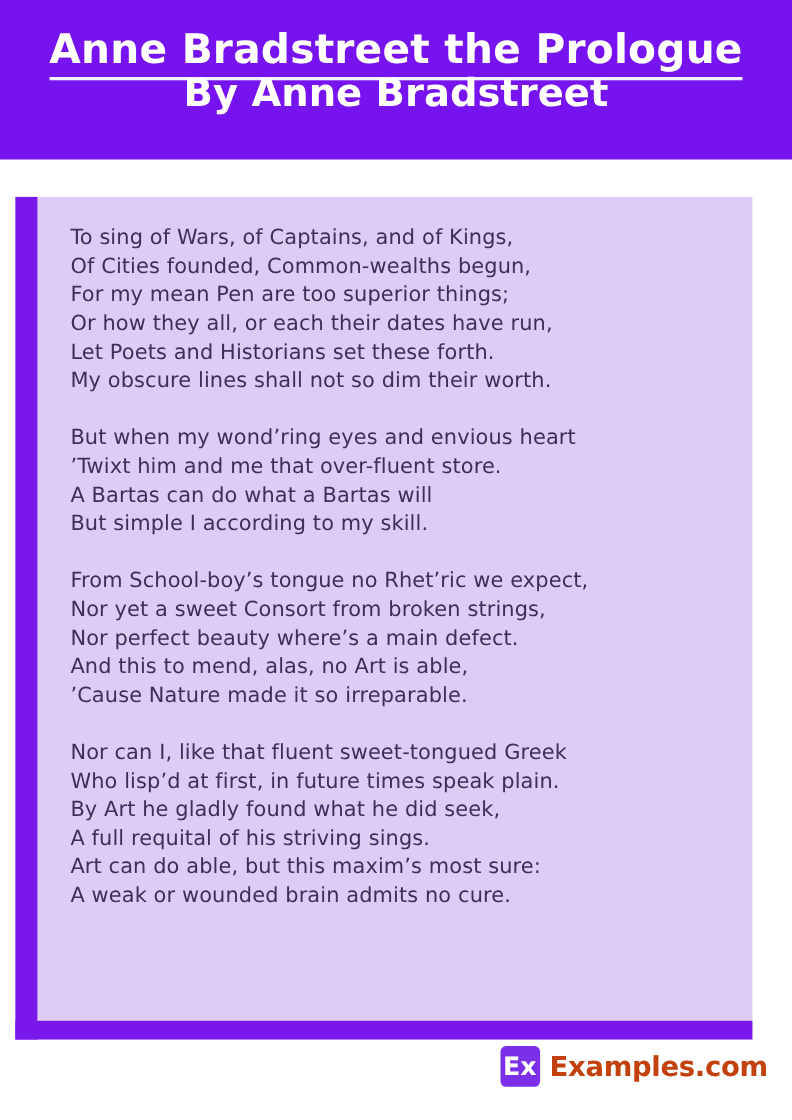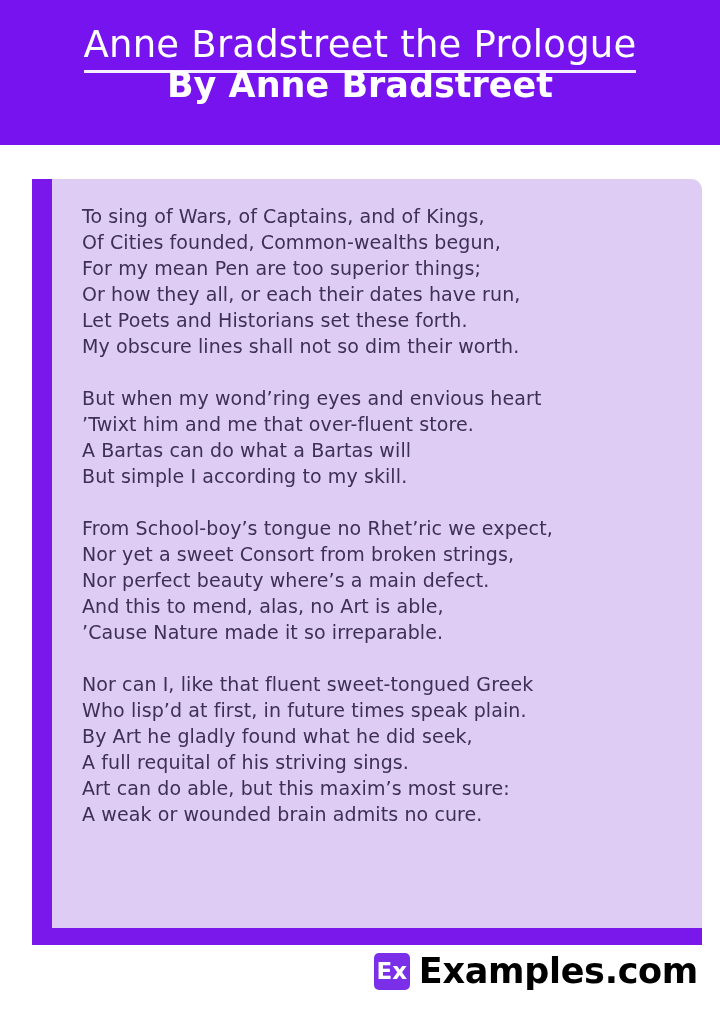--- a/index.html
+++ b/index.html
@@ -17,41 +17,40 @@
     position: absolute;
     left: 0; top: 0;
     width: 720px; height: 145px;
     background: #7713EE;
     text-align: center;
     color: #ffffff;
   }
   .banner h1 {
     padding-top: 24px;
     font-size: 37px;
-    font-weight: 400;
+    font-weight: 700;
     letter-spacing: 0.2px;
     line-height: 42px;
   }
   .banner h1 span {
     border-bottom: 3px solid #f6efff;
     padding-bottom: 4px;
   }
   .banner h2 {
     font-size: 35px;
     font-weight: 800;
     line-height: 38px;
   }
 
   
   .poem-panel {
     position: absolute;
-    left: 32px; top: 179px;
+    left: 14px; top: 179px;
     width: 670px; height: 766px;
     background: #DECCF5;
-    border-radius: 11px;
   }
   .accent-left {
     position: absolute;
     left: 0; top: 0;
     width: 20px; height: 766px;
     background: #7A18EC;
   }
   .accent-bottom {
     position: absolute;
     left: 0; bottom: 0;
@@ -90,23 +89,23 @@
     background: #7C2FE8;
     border-radius: 5px;
     color: #ffffff;
     font-size: 23px;
     font-weight: 800;
     display: flex;
     align-items: center;
     justify-content: center;
   }
   .brand-text {
-    font-size: 35px;
+    font-size: 25px;
     font-weight: 800;
-    color: #000000;
+    color: #c2410c;
     letter-spacing: -0.3px;
   }
 </style>
 </head>
 <body>
 
 <div class="page">
 
   <div class="banner">
     <h1><span>Anne Bradstreet the Prologue</span></h1>

